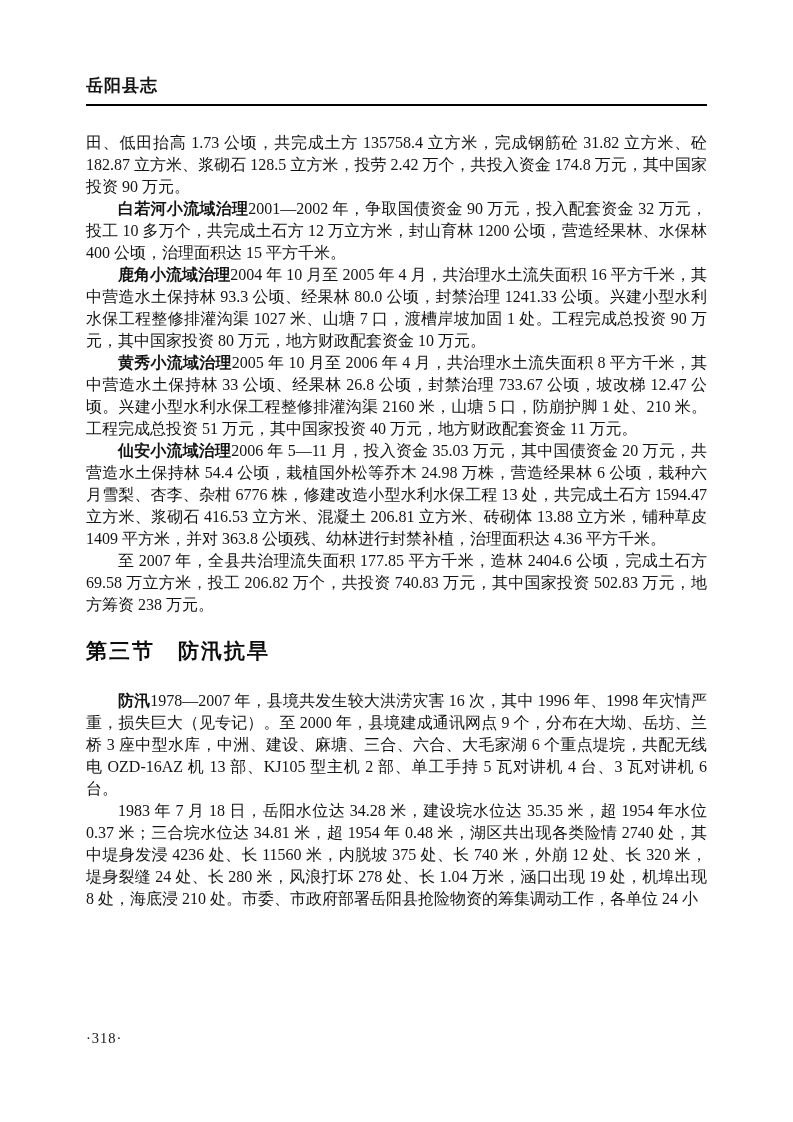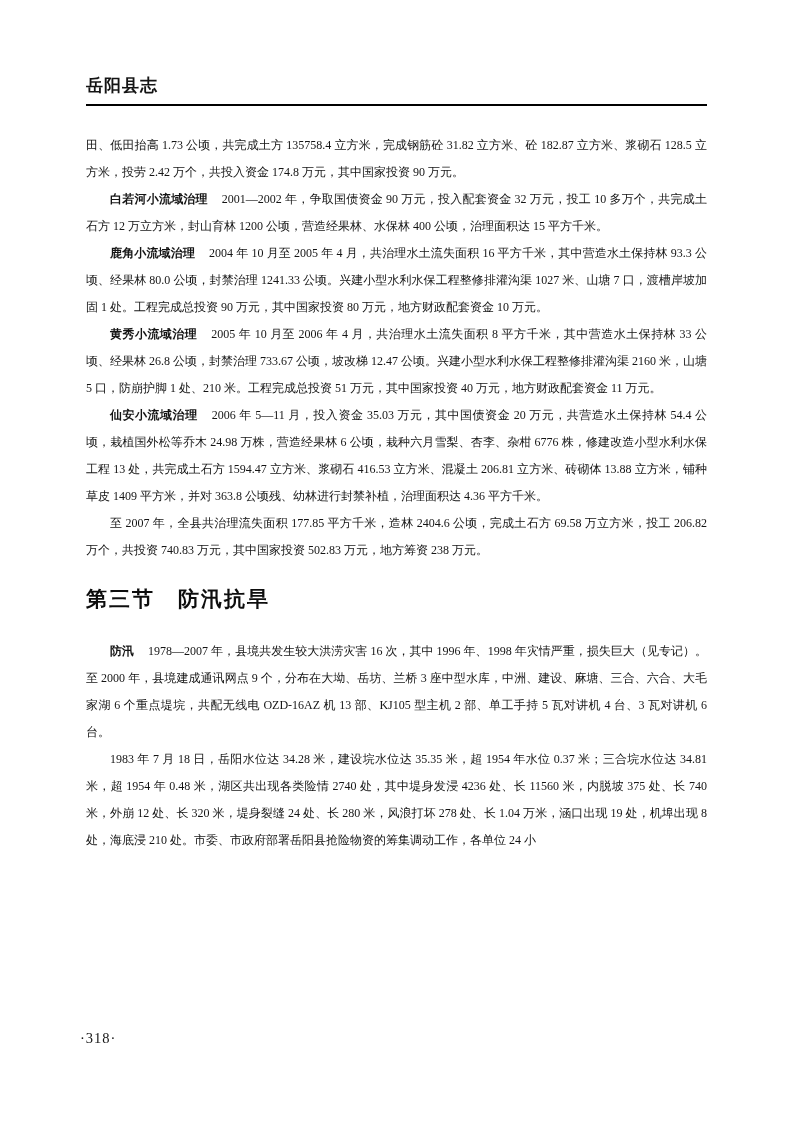--- a/index.html
+++ b/index.html
@@ -24,45 +24,44 @@
     letter-spacing: 1px;
     padding-bottom: 7px;
   }
   .header-rule {
     height: 2px;
     background: #000;
     margin-bottom: 26px;
   }
   .body-text p.para {
     margin: 0;
-    font-size: 12px;
-    line-height: 27px;
+    font-size: 16px;
+    line-height: 22px;
     text-align: justify;
     text-justify: inter-ideograph;
     text-indent: 2em;
   }
   .body-text p.para.no-indent {
     text-indent: 0;
   }
   .para .lead {
     font-weight: bold;
-    margin-right: 14px;
   }
   .section-heading {
     margin: 21px 0 25px 0;
     text-align: left;
     font-family: "Liberation Sans", "DejaVu Sans", sans-serif;
     font-size: 21px;
     font-weight: bold;
     letter-spacing: 2px;
     color: #0d0d0d;
   }
   .page-number {
     position: absolute;
-    left: 80px;
+    left: 86px;
     top: 1030px;
     font-size: 14.5px;
     letter-spacing: 1px;
     color: #141414;
   }
 </style>
 </head>
 <body>
 
 <div class="page">

